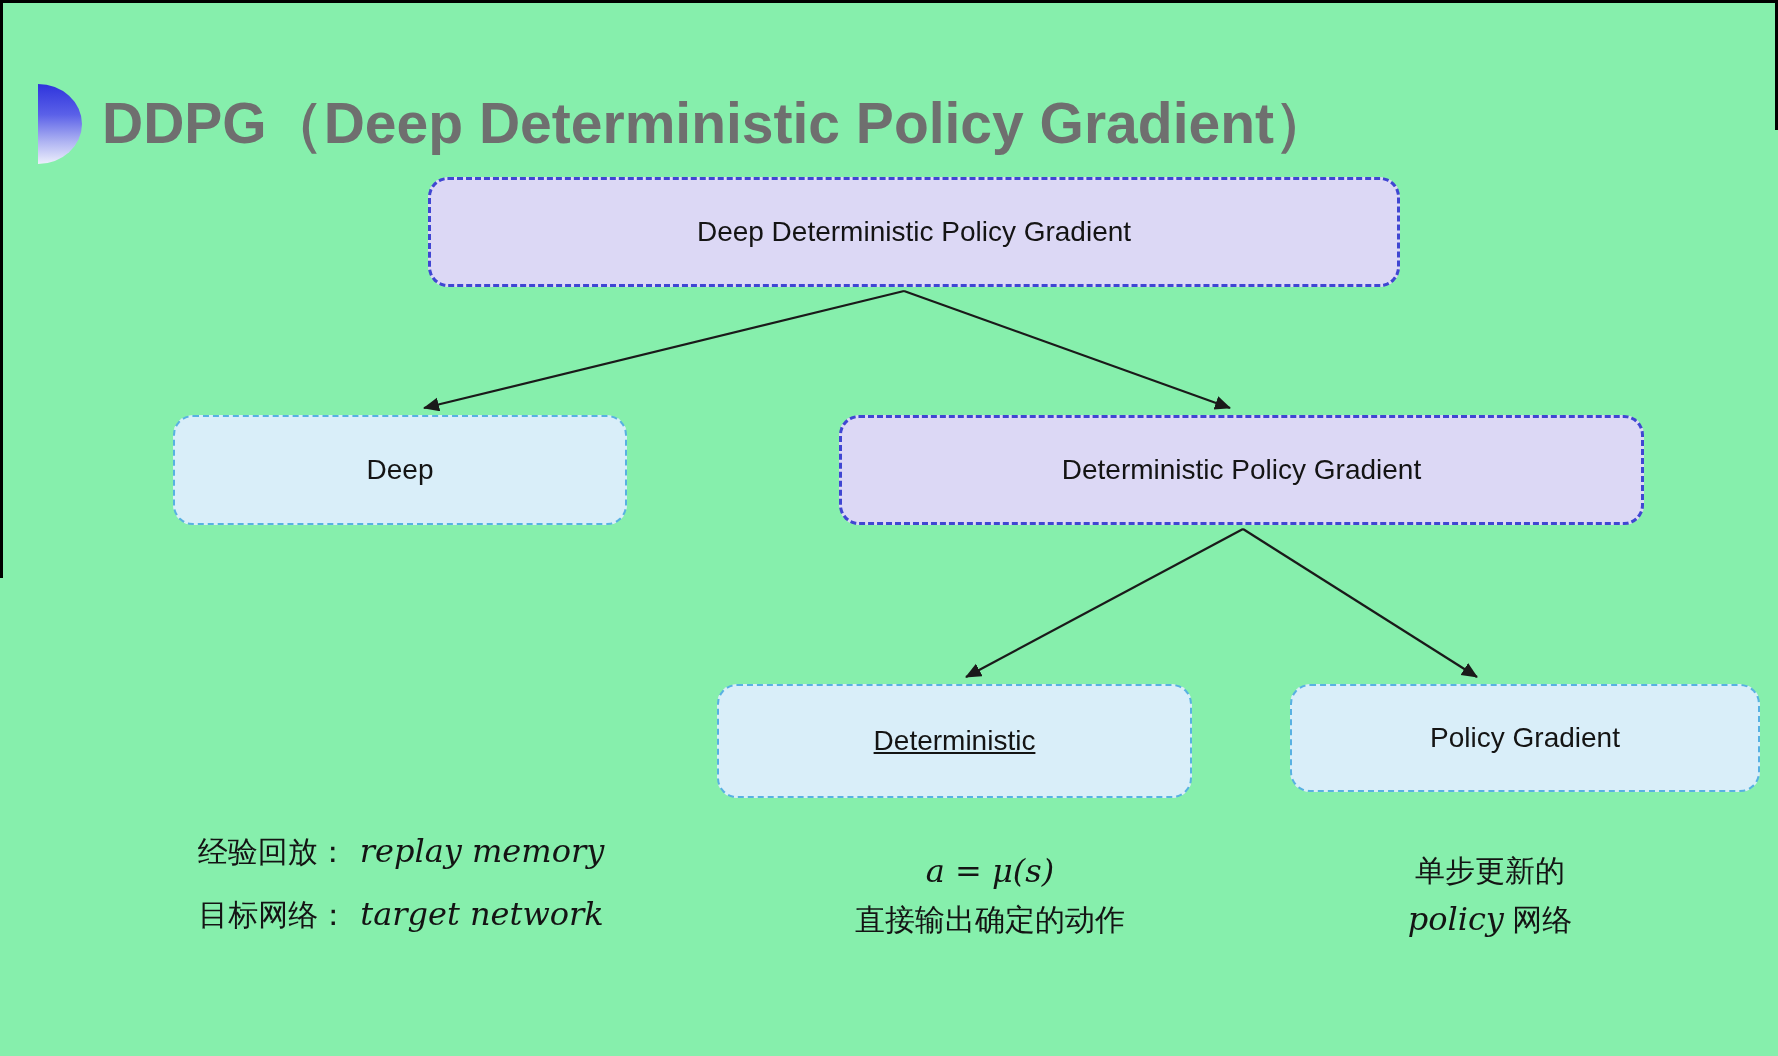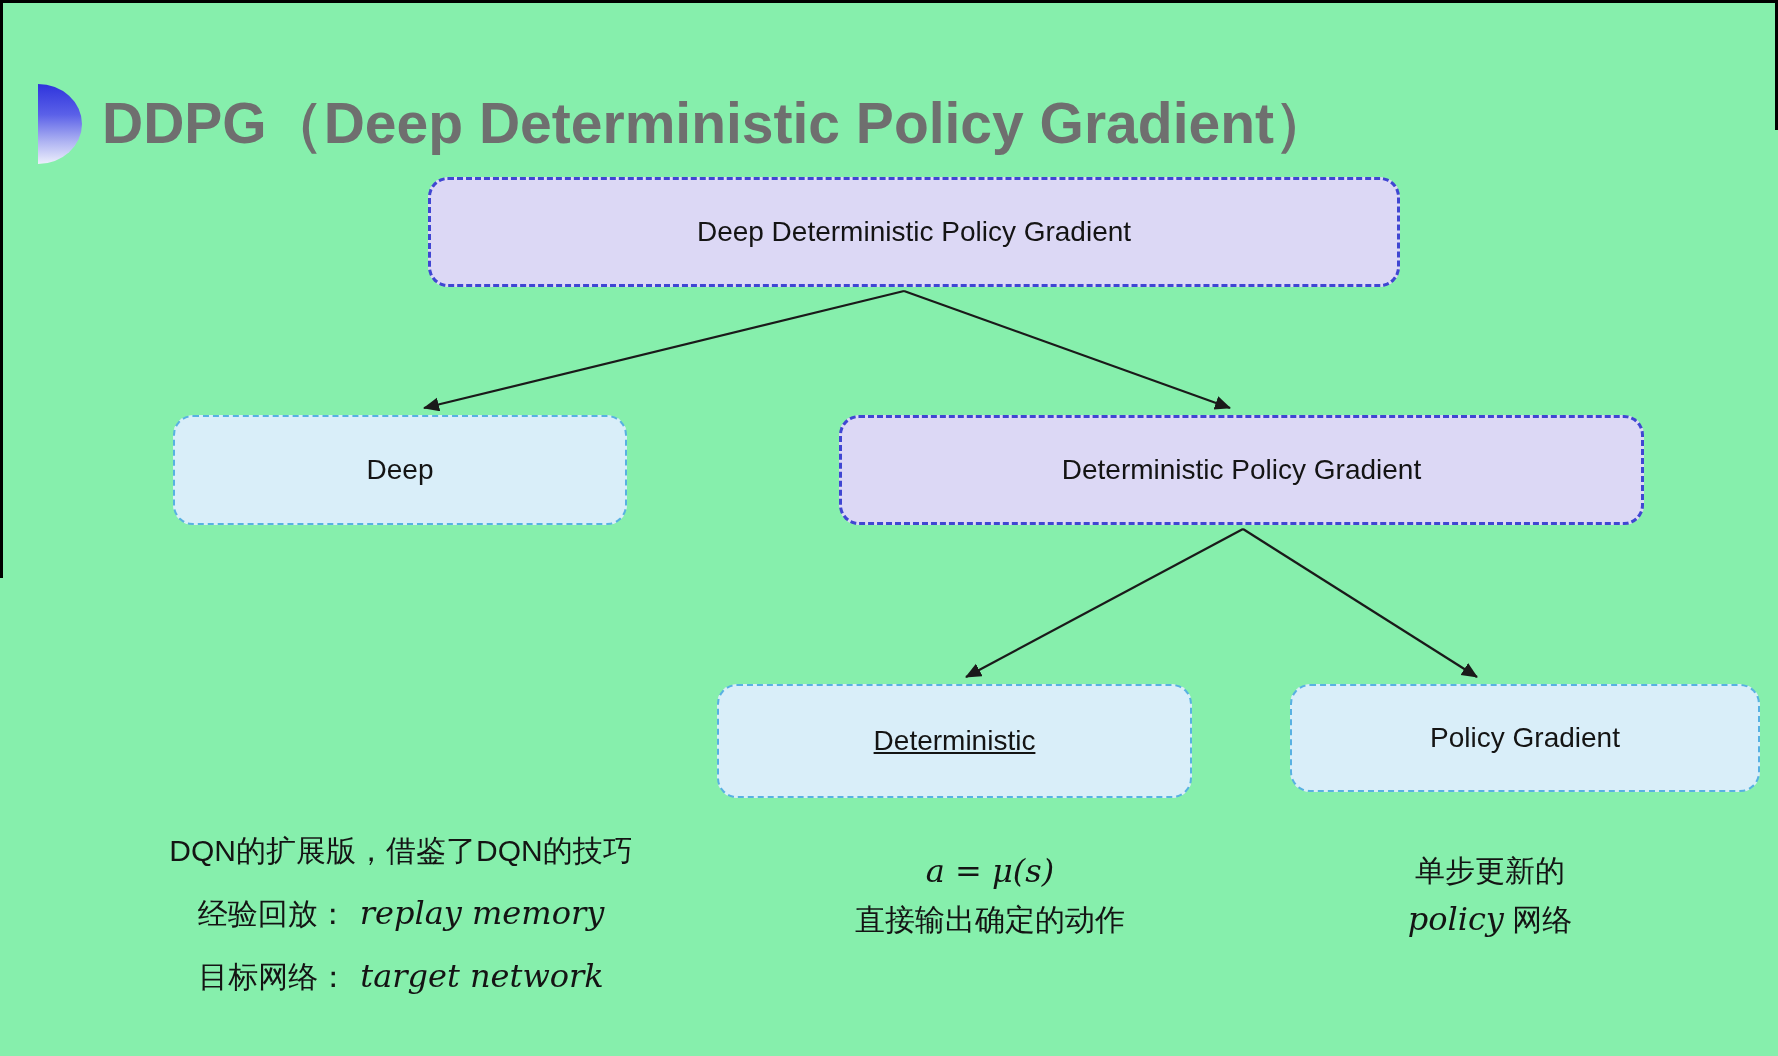--- a/index.html
+++ b/index.html
@@ -90,23 +90,20 @@
   <div class="node cyan" id="node-det">
     <span>Deterministic</span>
   </div>
 
   <div class="node cyan" id="node-pg">
     <span>Policy Gradient</span>
   </div>
 
   <div class="anno" id="anno-deep">
     <div>
-      <span>DQN的扩展版，借鉴了DQN的技巧</span>
-    </div>
-    <div>
       <span>经验回放：</span><span class="en">replay memory</span>
     </div>
     <div>
       <span>目标网络：</span><span class="en">target network</span>
     </div>
   </div>
 
   <div class="anno" id="anno-det">
     <div>
       <span class="en">a = μ(s)</span>

